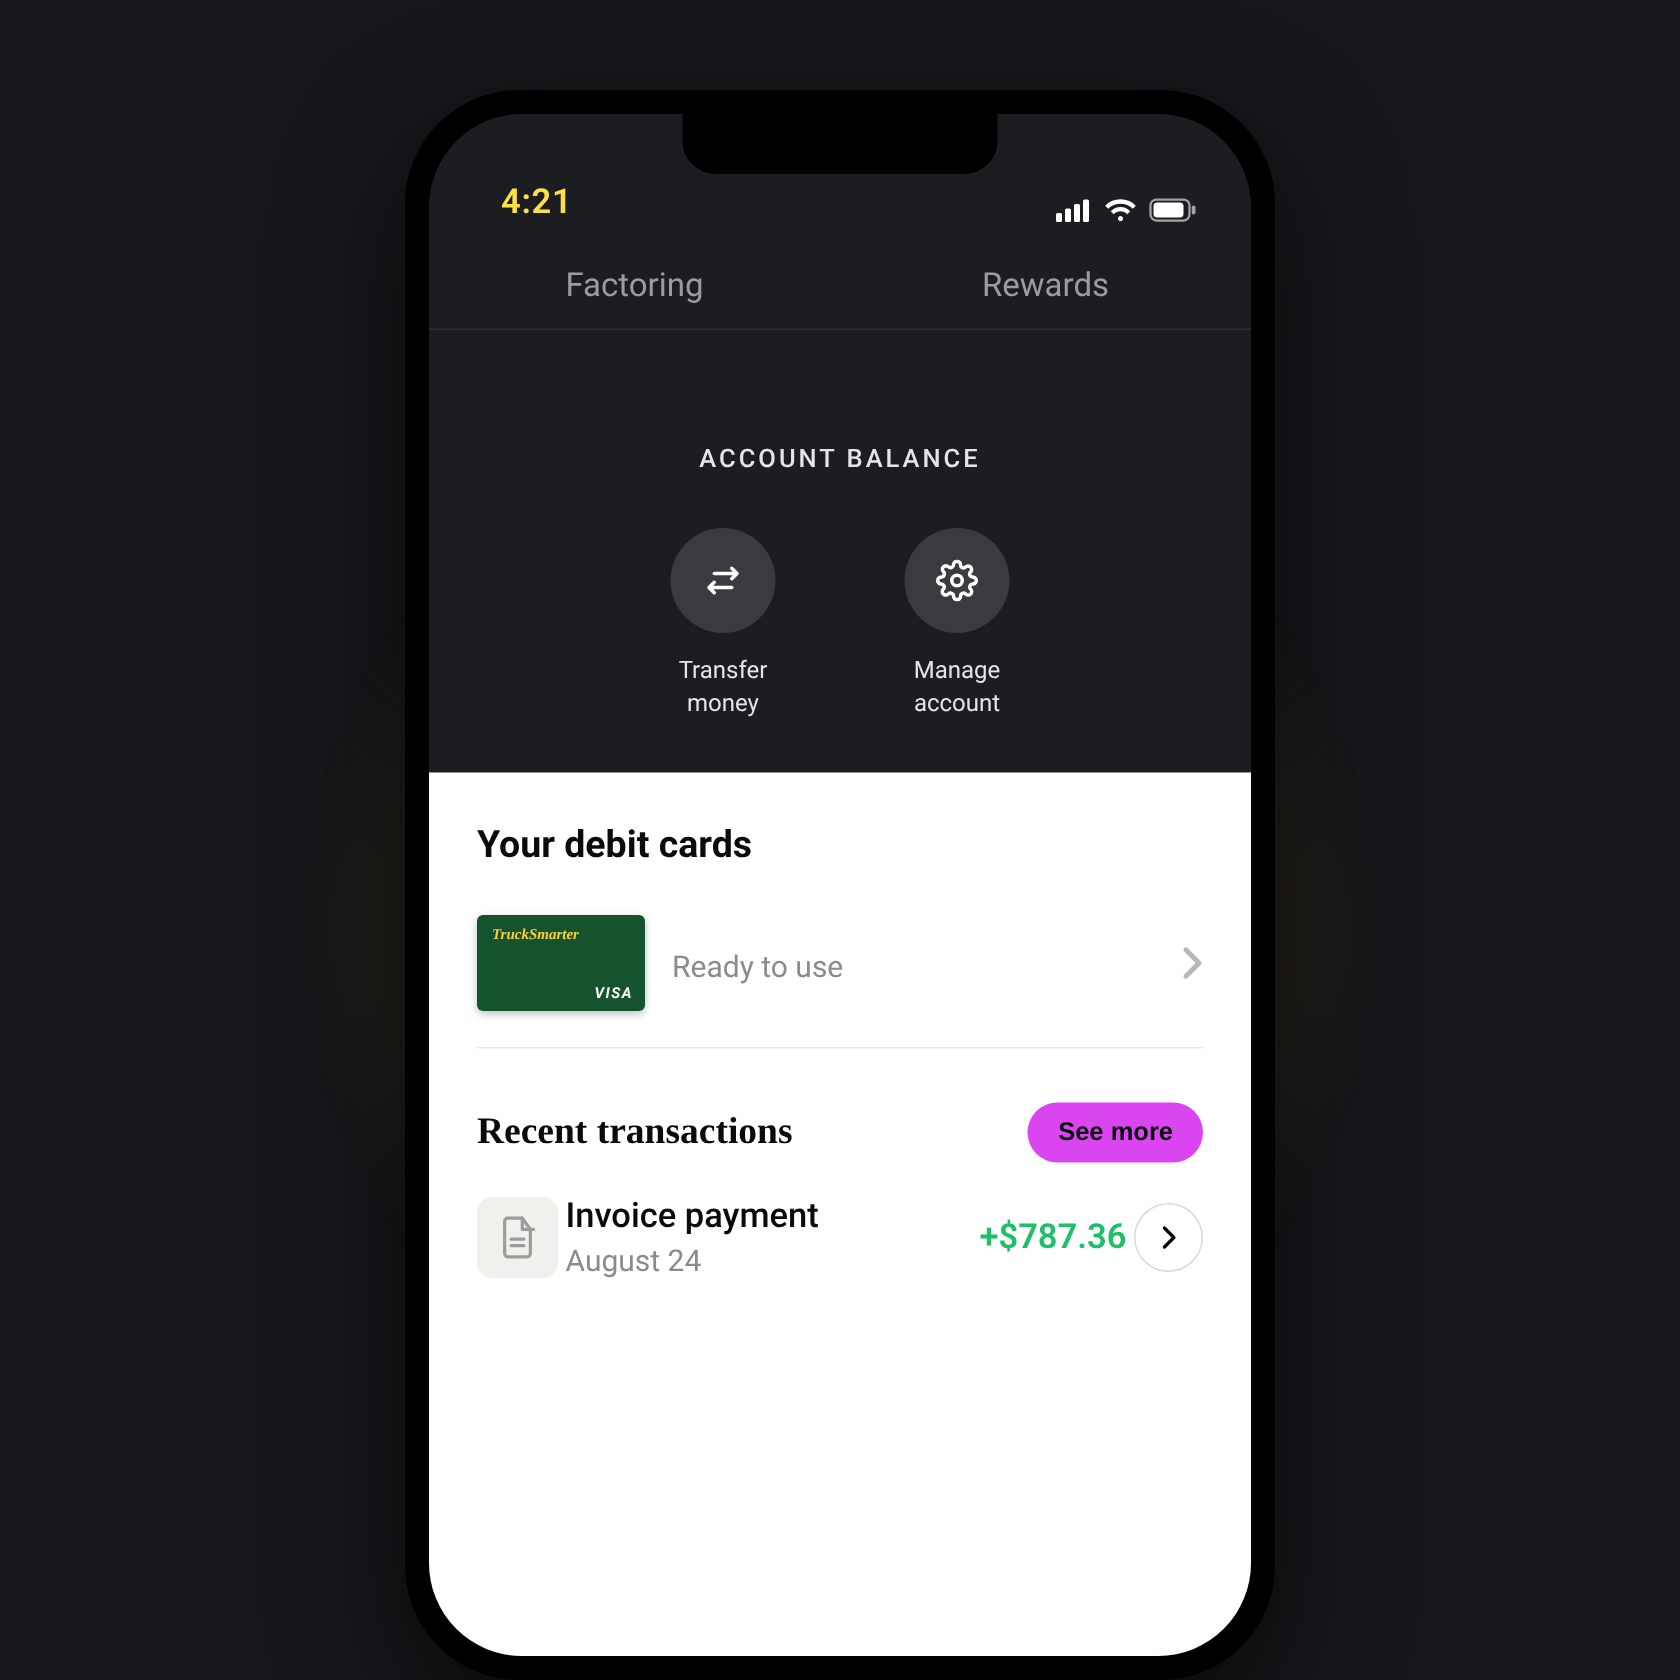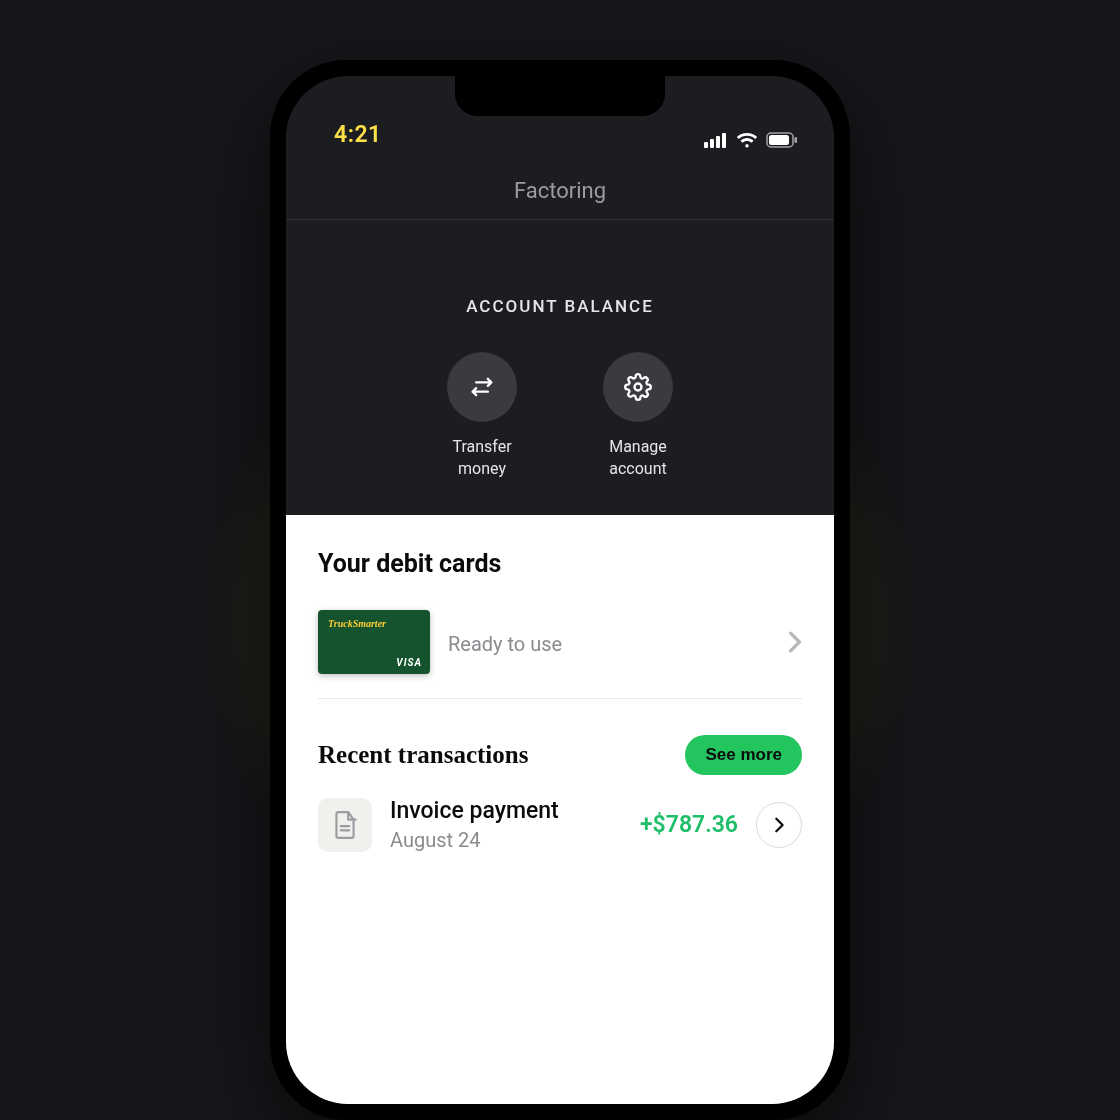--- a/index.html
+++ b/index.html
@@ -26,22 +26,22 @@
   .section-title{font-size:25px;font-weight:700;color:#0b0b0c;margin:0 0 26px 0;}
   .card-row{display:flex;align-items:center;gap:18px;padding:6px 0 24px;border-bottom:1px solid #e9e9ea;cursor:pointer;}
   .card-art{width:112px;height:64px;border-radius:4px;background:#14532d;position:relative;box-shadow:0 2px 6px rgba(0,0,0,0.25);}
   .card-art .brand{position:absolute;top:8px;left:10px;font-size:10px;color:#ffcf33;font-style:italic;font-weight:600;font-family:cursive;}
   .card-art .visa{position:absolute;bottom:6px;right:8px;font-size:10px;color:#fff;font-weight:700;letter-spacing:1px;font-style:italic;}
   .card-info{flex:1;}
   .card-title{font-size:23px;font-weight:500;color:#0b0b0c;}
   .card-sub{font-size:20px;color:#8a8b8f;margin-top:4px;}
   .chevr{color:#b7b8bc;}
   .tx-header{display:flex;align-items:center;justify-content:space-between;margin:36px 0 22px;}
-  .see-more{background:#22c55e;border:none;border-radius:22px;padding:10px 20px;font-size:17px;font-weight:600;color:#0b0b0c;cursor:pointer;}
-  .tx-row{display:flex;align-items:center;gap:18px;}
+  .see-more{background:#d946ef;border:none;border-radius:22px;padding:10px 20px;font-size:17px;font-weight:600;color:#0b0b0c;cursor:pointer;}
+  .tx-row{display:flex;align-items:center;gap:5px;}
   .tx-icon{width:54px;height:54px;border-radius:10px;background:#f1f0ed;display:flex;align-items:center;justify-content:center;}
   .tx-info{flex:1;}
   .tx-title{font-size:23px;color:#0b0b0c;font-weight:500;}
   .tx-date{font-size:20px;color:#8a8b8f;margin-top:4px;}
   .tx-amount{font-size:23px;font-weight:600;}
   .tx-amount.pos{color:#1fbf6a;}
   .round-next{width:44px;height:44px;border-radius:50%;border:1px solid #d9d9db;display:flex;align-items:center;justify-content:center;cursor:pointer;background:#fff;}
   svg{display:block;}
 </style>
 </head>
@@ -75,20 +75,21 @@
                 <rect x="1" y="1" width="26" height="14" rx="4" fill="none" stroke="#fff" stroke-width="1.5" opacity="0.6"></rect>
                 <rect x="3" y="3" width="20" height="10" rx="2.5" fill="#fff"></rect>
                 <rect x="28.5" y="5" width="2.5" height="6" rx="1.2" fill="#fff" opacity="0.6"></rect>
               </svg>
           </span>
         </div>
       </div>
 
       <div class="tabs">
         <div class="tab">Factoring</div>
+        <div class="tab">Rewards</div>
       </div>
 
       <div class="balance-block">
         <div class="balance-label">ACCOUNT BALANCE</div>
 
         <div class="actions">
           <div class="action">
             <div class="circle">
               <svg width="28" height="28" viewBox="0 0 24 24" fill="none" stroke="#fff" stroke-width="2" stroke-linecap="round" stroke-linejoin="round">
                   <path d="M7 8h13M17 5l3 3-3 3"></path>

